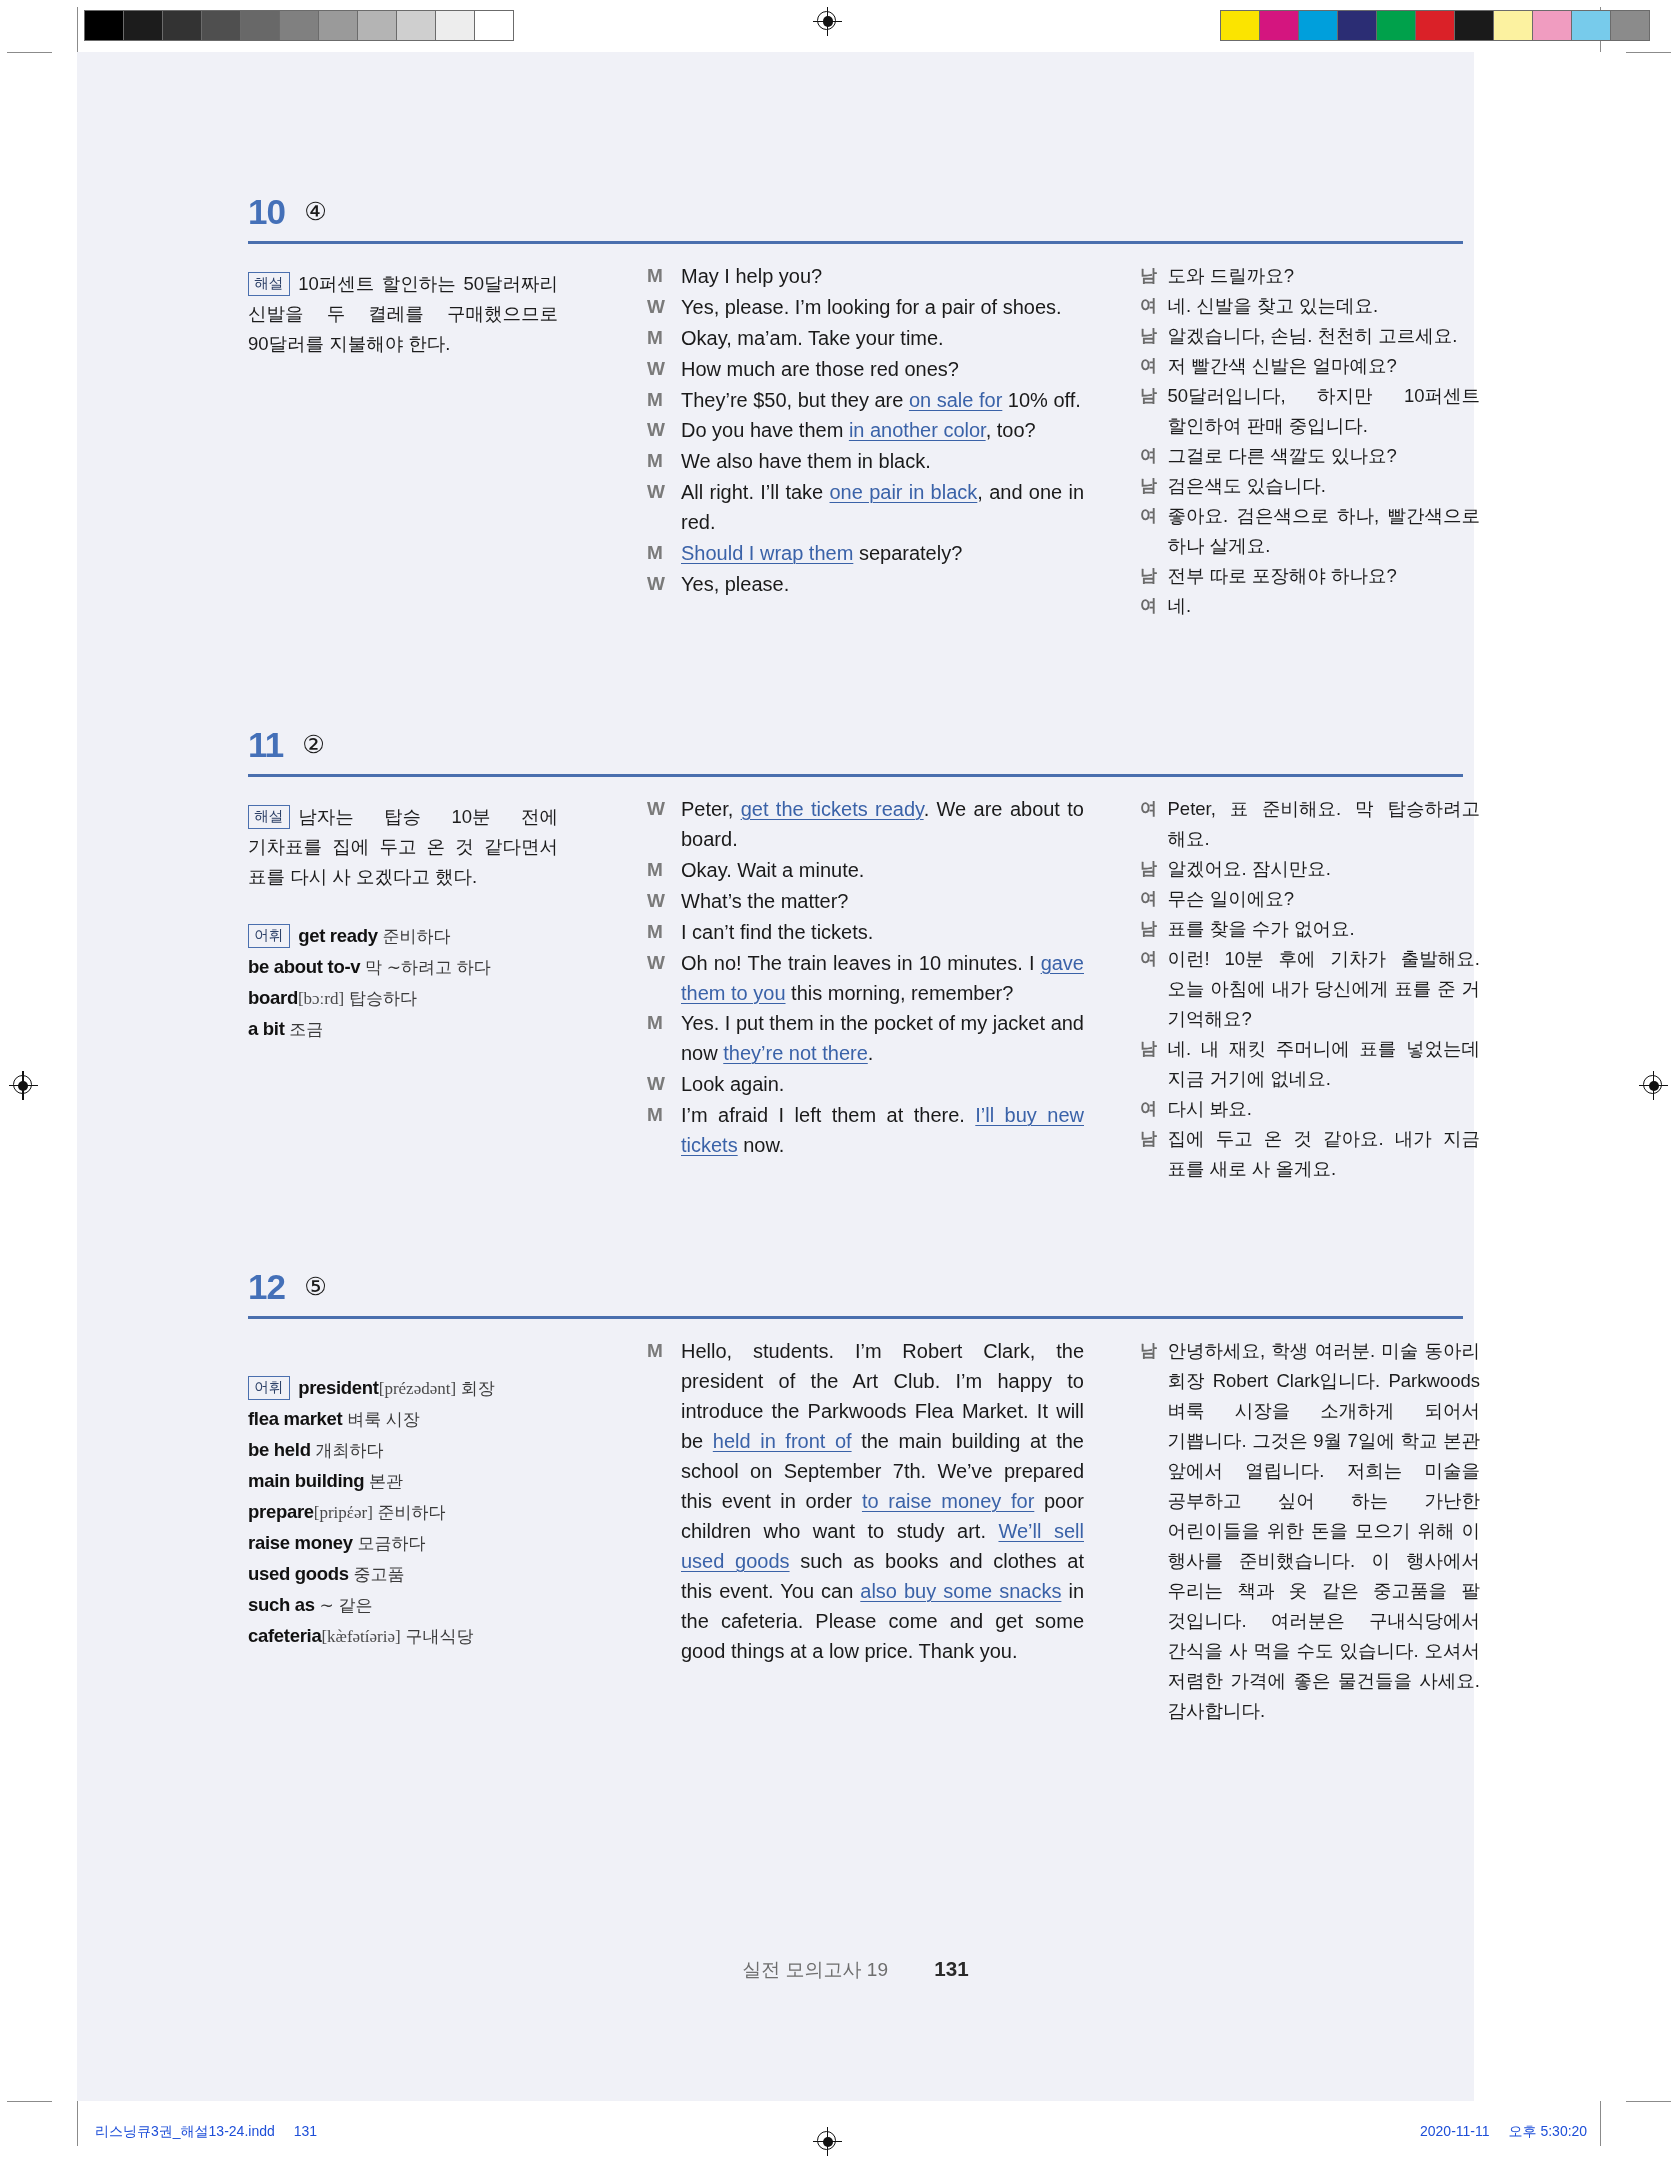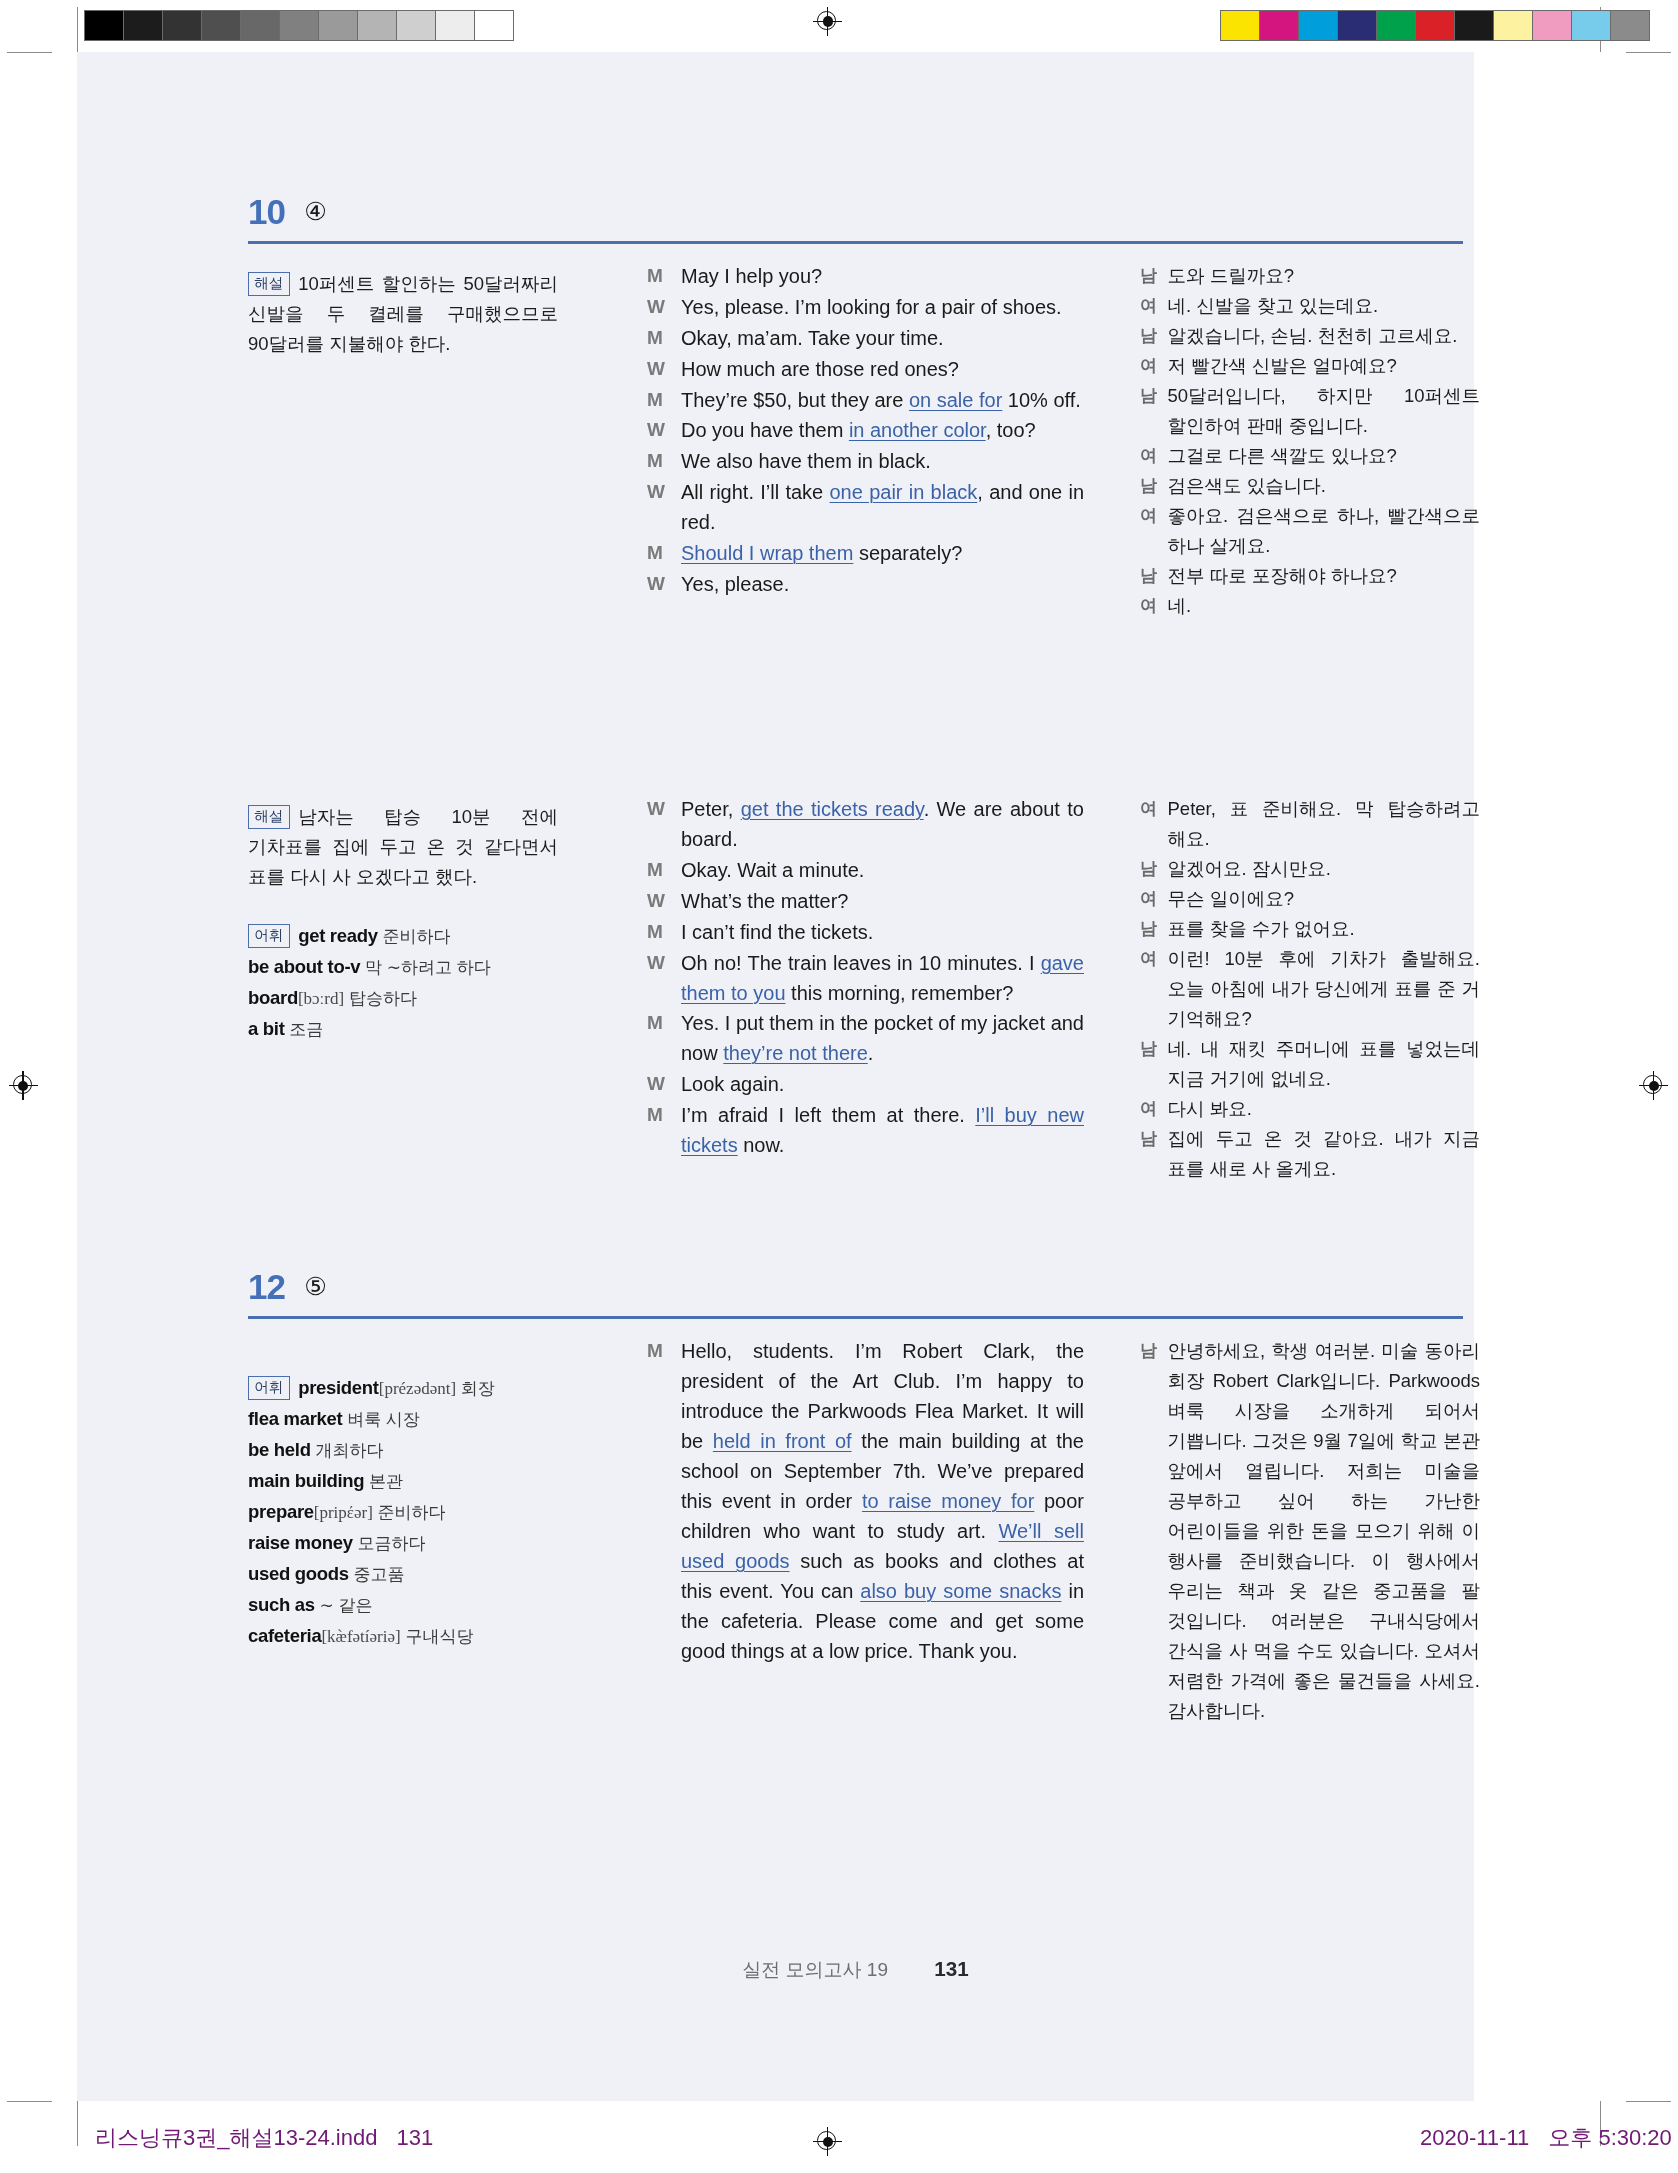--- a/index.html
+++ b/index.html
@@ -265,22 +265,22 @@
   .footer .fpage {
     color: #2a2a2a;
     font-weight: bold;
     margin-left: 41px;
     font-size: 20.6px;
   }
 
   .slug {
     position: absolute;
     top: 2123px;
-    font-size: 22px;
-    color: #701a75;
+    font-size: 14px;
+    color: #1d4ed8;
     font-family: "Liberation Sans", sans-serif;
   }
   .slug-left  { left: 95px; }
   .slug-right { left: 1420px; }
   .slug .sp { display: inline-block; width: 19px; }
 </style>
 </head>
 <body>
 
 <div class="sheet">
@@ -431,20 +431,21 @@
         </div>
         <div class="kline">
           <div class="kspk">남</div>
           <div class="kutt">전부 따로 포장해야 하나요?</div>
         </div>
         <div class="kline">
           <div class="kspk">여</div>
           <div class="kutt">네.</div>
         </div>
       </div>
+      <div class="qhead" style="top: 727px;"><span class="qnum">11</span><span class="qans">②</span><div class="qrule"></div></div>
       <div class="col-left" style="top: 794px;">
         <div class="ko-para"><span class="tag">해설</span>남자는 탑승 10분 전에 기차표를 집에 두고 온 것 같다면서 표를 다시 사 오겠다고 했다.</div>
         <div class="vocab">
           <div><span class="tag">어휘</span><span class="w">get ready</span><span class="def"> 준비하다</span></div>
           <div><span class="w">be about to-v</span><span class="def"> 막 ∼하려고 하다</span></div>
           <div><span class="w">board</span><span class="ipa">[bɔːrd]</span><span class="def"> 탑승하다</span></div>
           <div><span class="w">a bit</span><span class="def"> 조금</span></div>
         </div>
       </div>
       <div class="col-mid script" style="top: 794px;">

